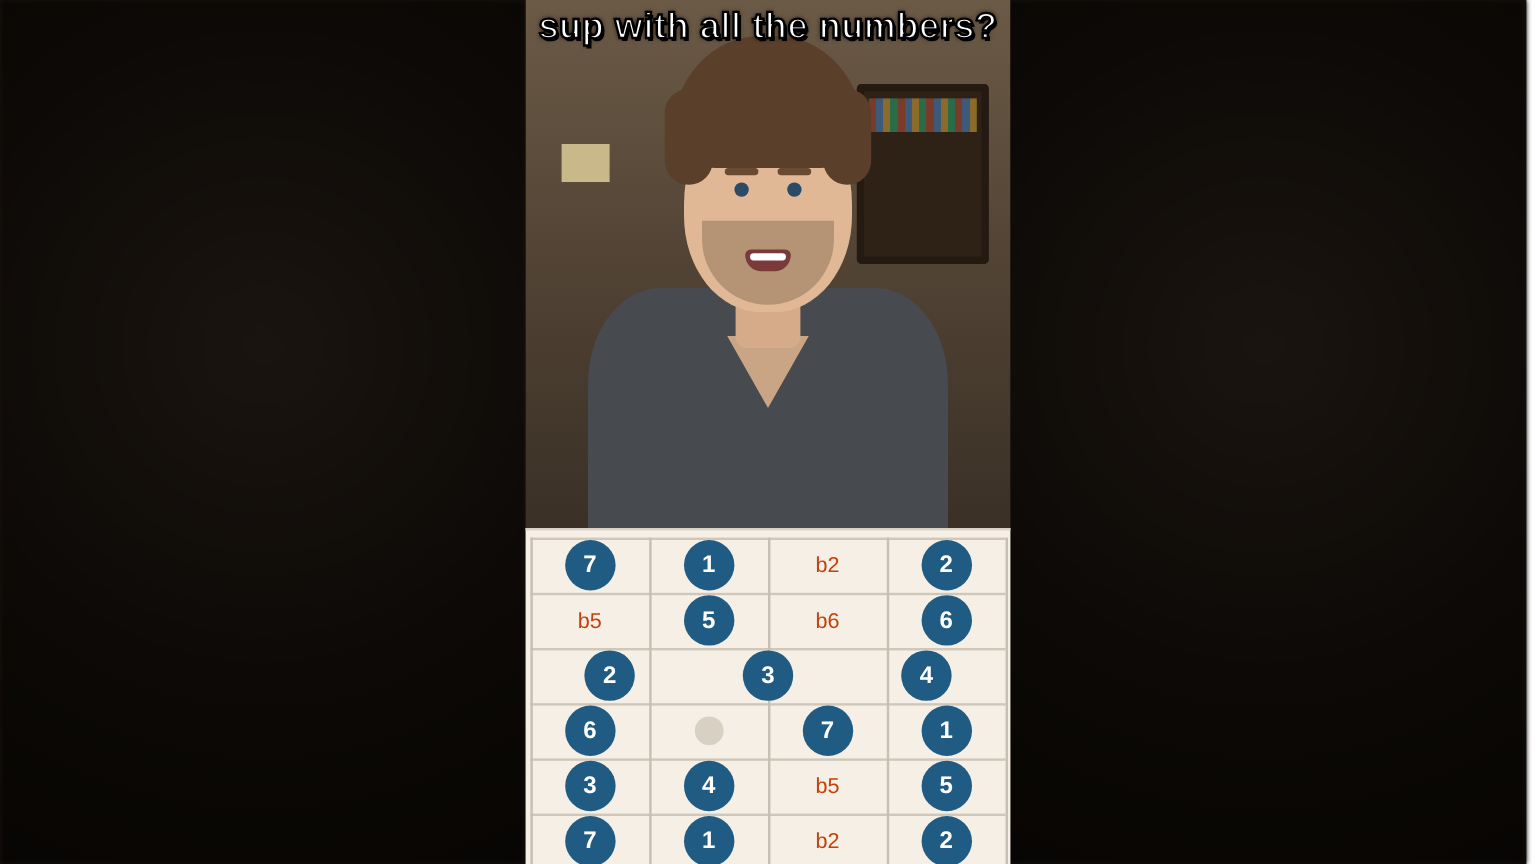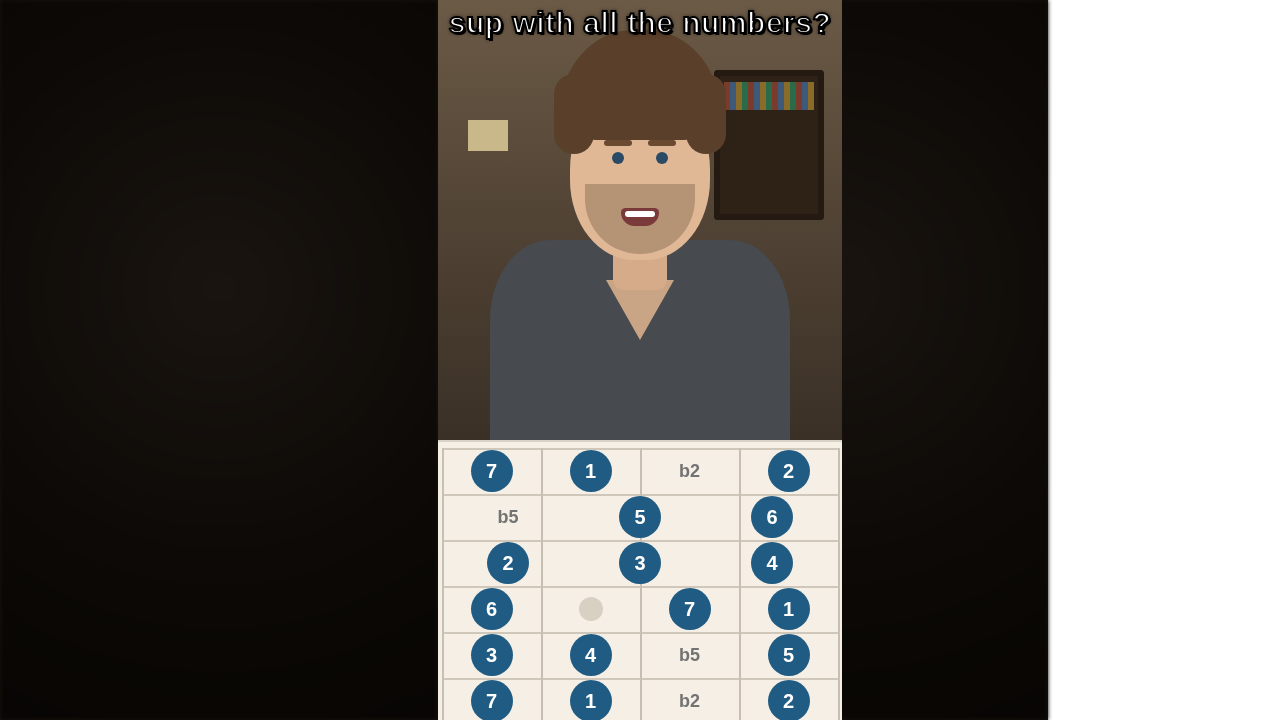--- a/index.html
+++ b/index.html
@@ -1,17 +1,17 @@
 <!DOCTYPE html>
 <html><head>
 <meta charset="utf-8">
 <style>
   * { margin: 0; padding: 0; box-sizing: border-box; }
   html, body { width: 1280px; height: 720px; overflow: hidden; font-family: Arial, Helvetica, sans-serif; }
-  .stage { position: relative; width: 1048px; height: 720px; background: #1a1410; }
+  .stage { position: relative; width: 1272px; height: 720px; background: #1a1410; }
   
   .side { position: absolute; top: 0; height: 100%; width: 438px; background: radial-gradient(circle at 50% 40%, #3a2e24 0%, #1b140e 60%, #120d09 100%); filter: blur(2px); }
   .side.left  { left: 0; }
   .side.right { right: 0; }
   .side::after { content: ""; position: absolute; inset: 0; background: rgba(0,0,0,0.55); }
 
   
   .col { position: absolute; left: 438px; top: 0; width: 404px; height: 720px; background: #2a231c; display: flex; flex-direction: column; }
 
   
@@ -44,21 +44,21 @@
   
   .string { position: absolute; left: 0; right: 0; height: 2px; background: #cfc7b9; }
   
   .fret { position: absolute; top: 0; bottom: 0; width: 2px; background: #c6bfb2; }
   .cellwrap { position: absolute; inset: 0; }
   .row { position: absolute; left: 0; right: 0; display: flex; }
   .cell { flex: 1 1 0; display: flex; align-items: center; justify-content: center; }
   .dot { width: 42px; height: 42px; border-radius: 50%; display: flex; align-items: center; justify-content: center; font-weight: 700; font-size: 20px; }
   .on  { background: #1f5b82; color: #fff; }
   .marker { width: 24px; height: 24px; border-radius: 50%; background: #d8d0c2; }
-  .ghost-label { font-weight:700; font-size:18px; color:#737373; }
+  .ghost-label { font-weight:400; font-size:18px; color:#c2410c; }
 </style>
 </head>
 <body>
 
 <div class="stage">
   <div class="side left"></div>
   <div class="side right"></div>
 
   <div class="col">
 
@@ -115,20 +115,23 @@
               </div>
             </div>
             <div class="row" style="top: 46px; height: 46px;">
               <div class="cell">
                 <div class="ghost-label">b5</div>
               </div>
               <div class="cell">
                 <div class="dot on">5</div>
               </div>
               <div class="cell">
+                <div class="ghost-label">b6</div>
+              </div>
+              <div class="cell">
                 <div class="dot on">6</div>
               </div>
             </div>
             <div class="row" style="top: 92px; height: 46px;">
               <div class="cell">
                 <div class="dot on">2</div>
               </div>
               <div class="cell">
                 <div class="dot on">3</div>
               </div>

